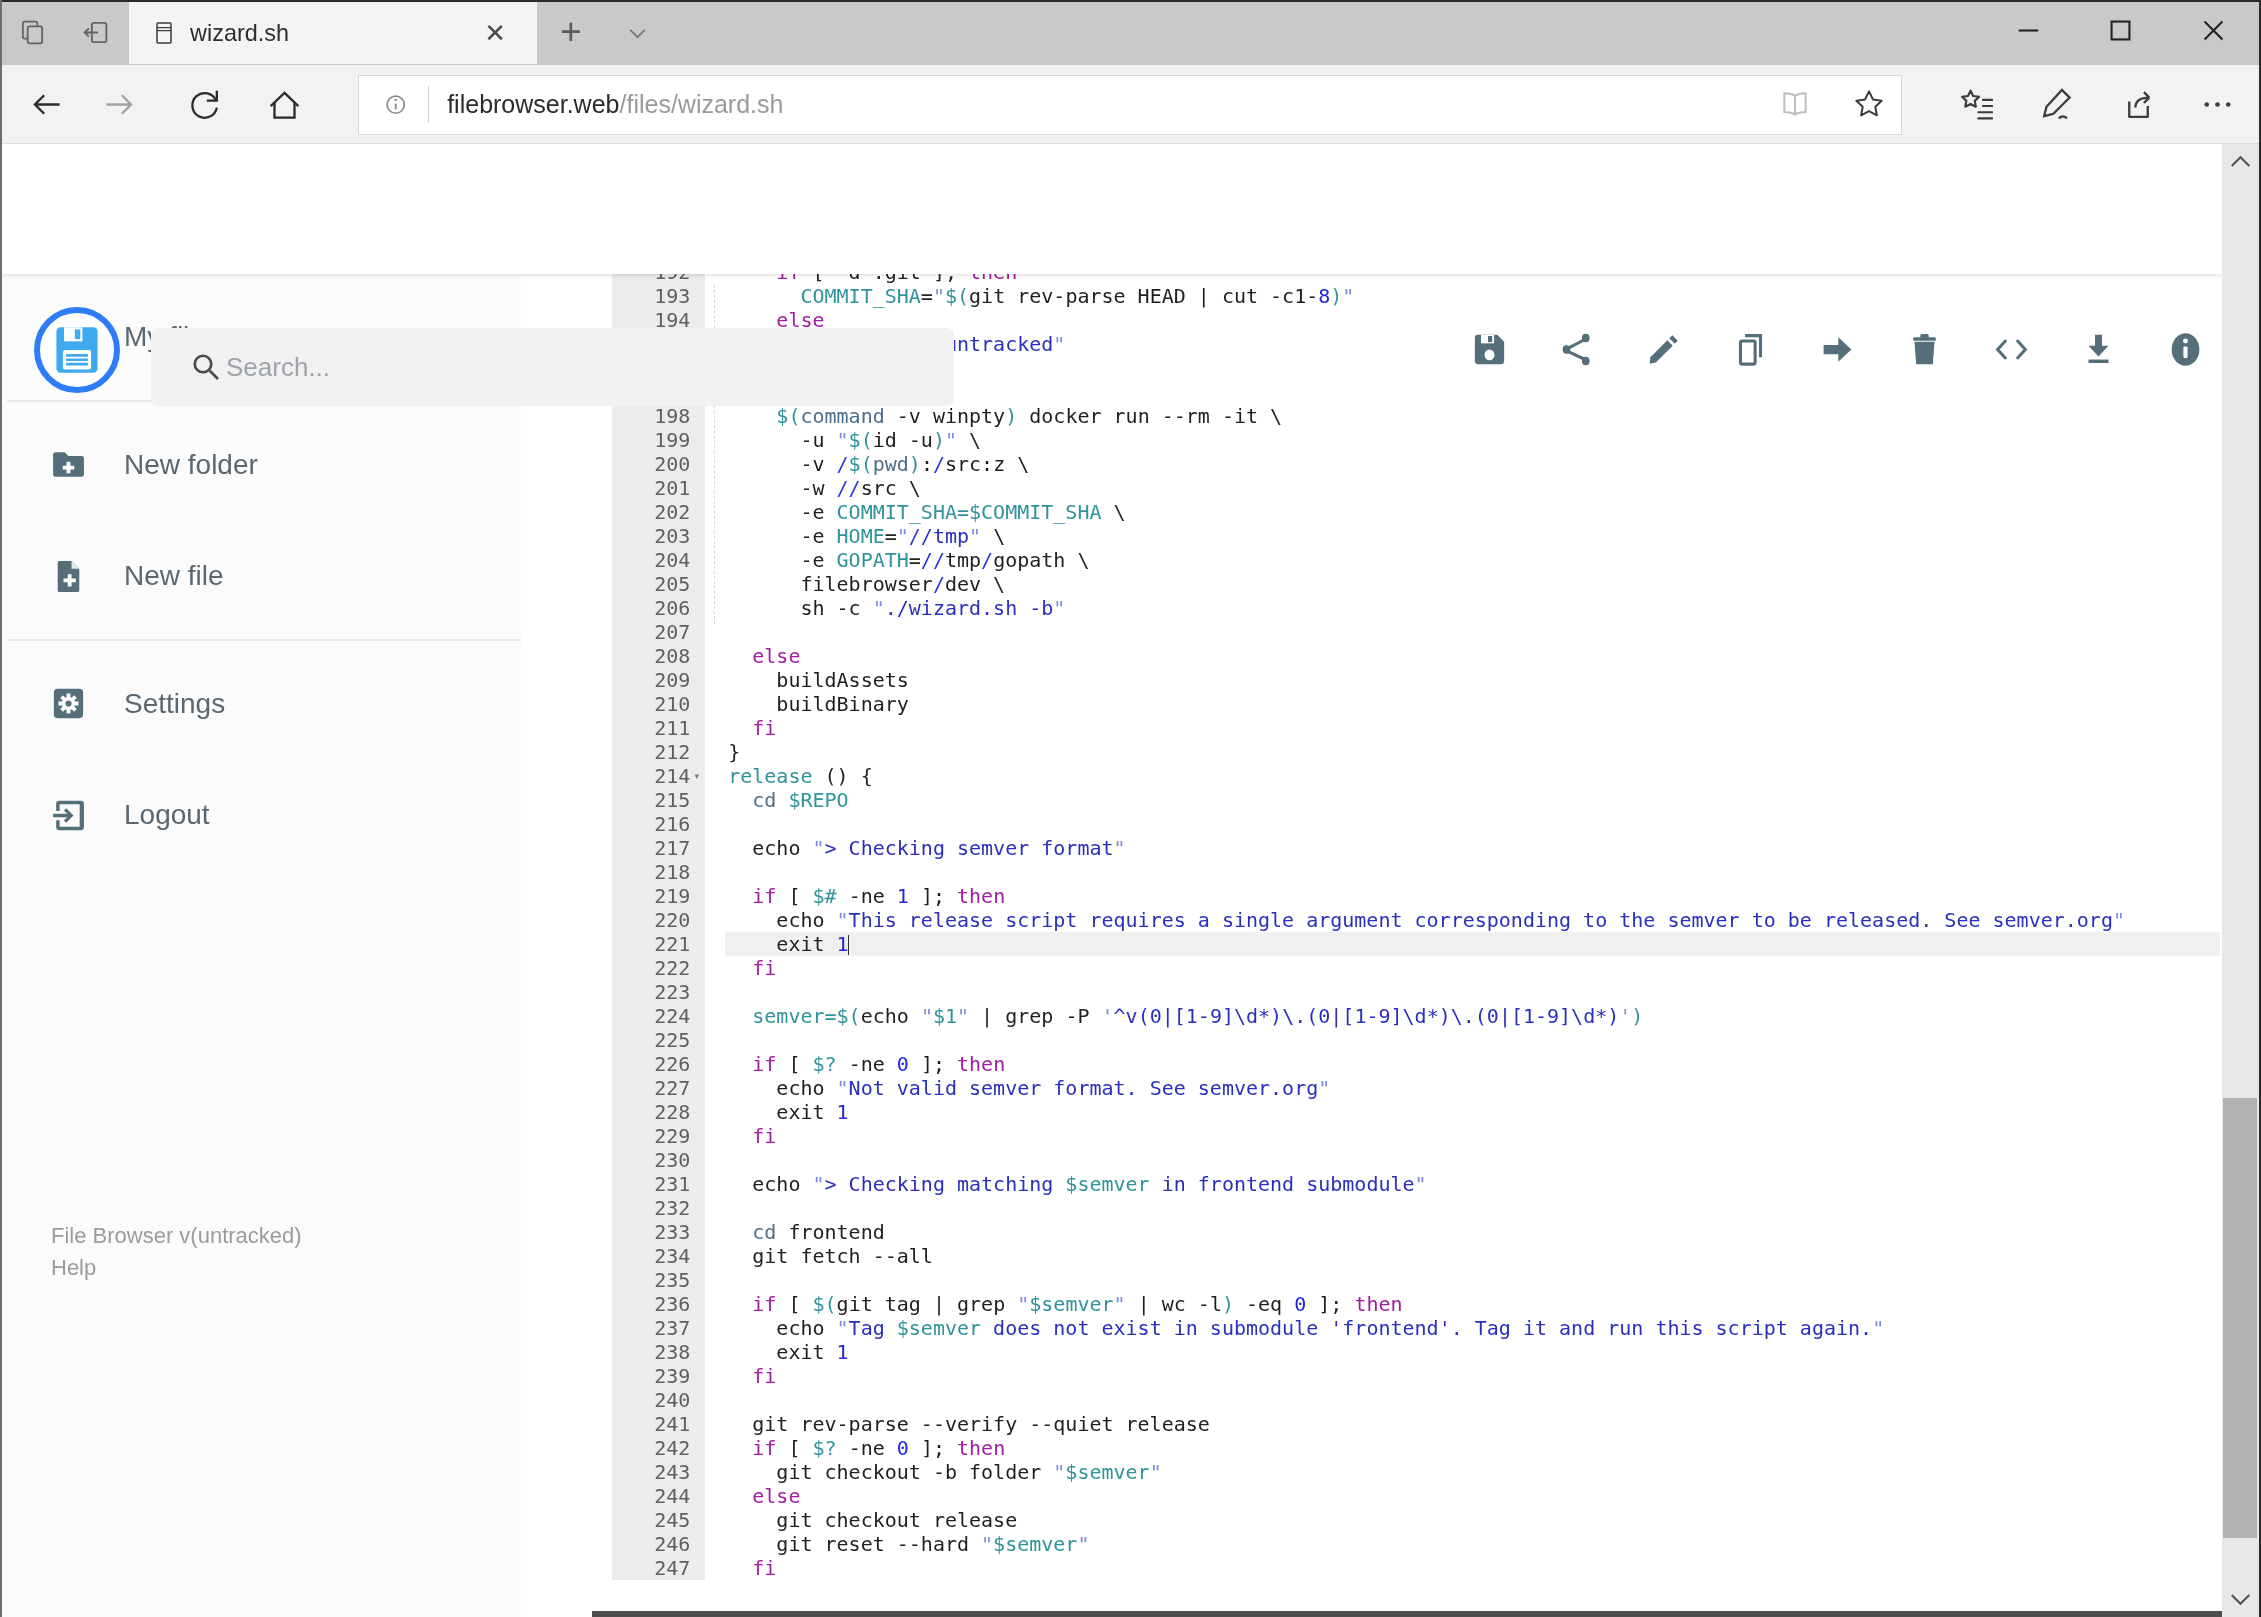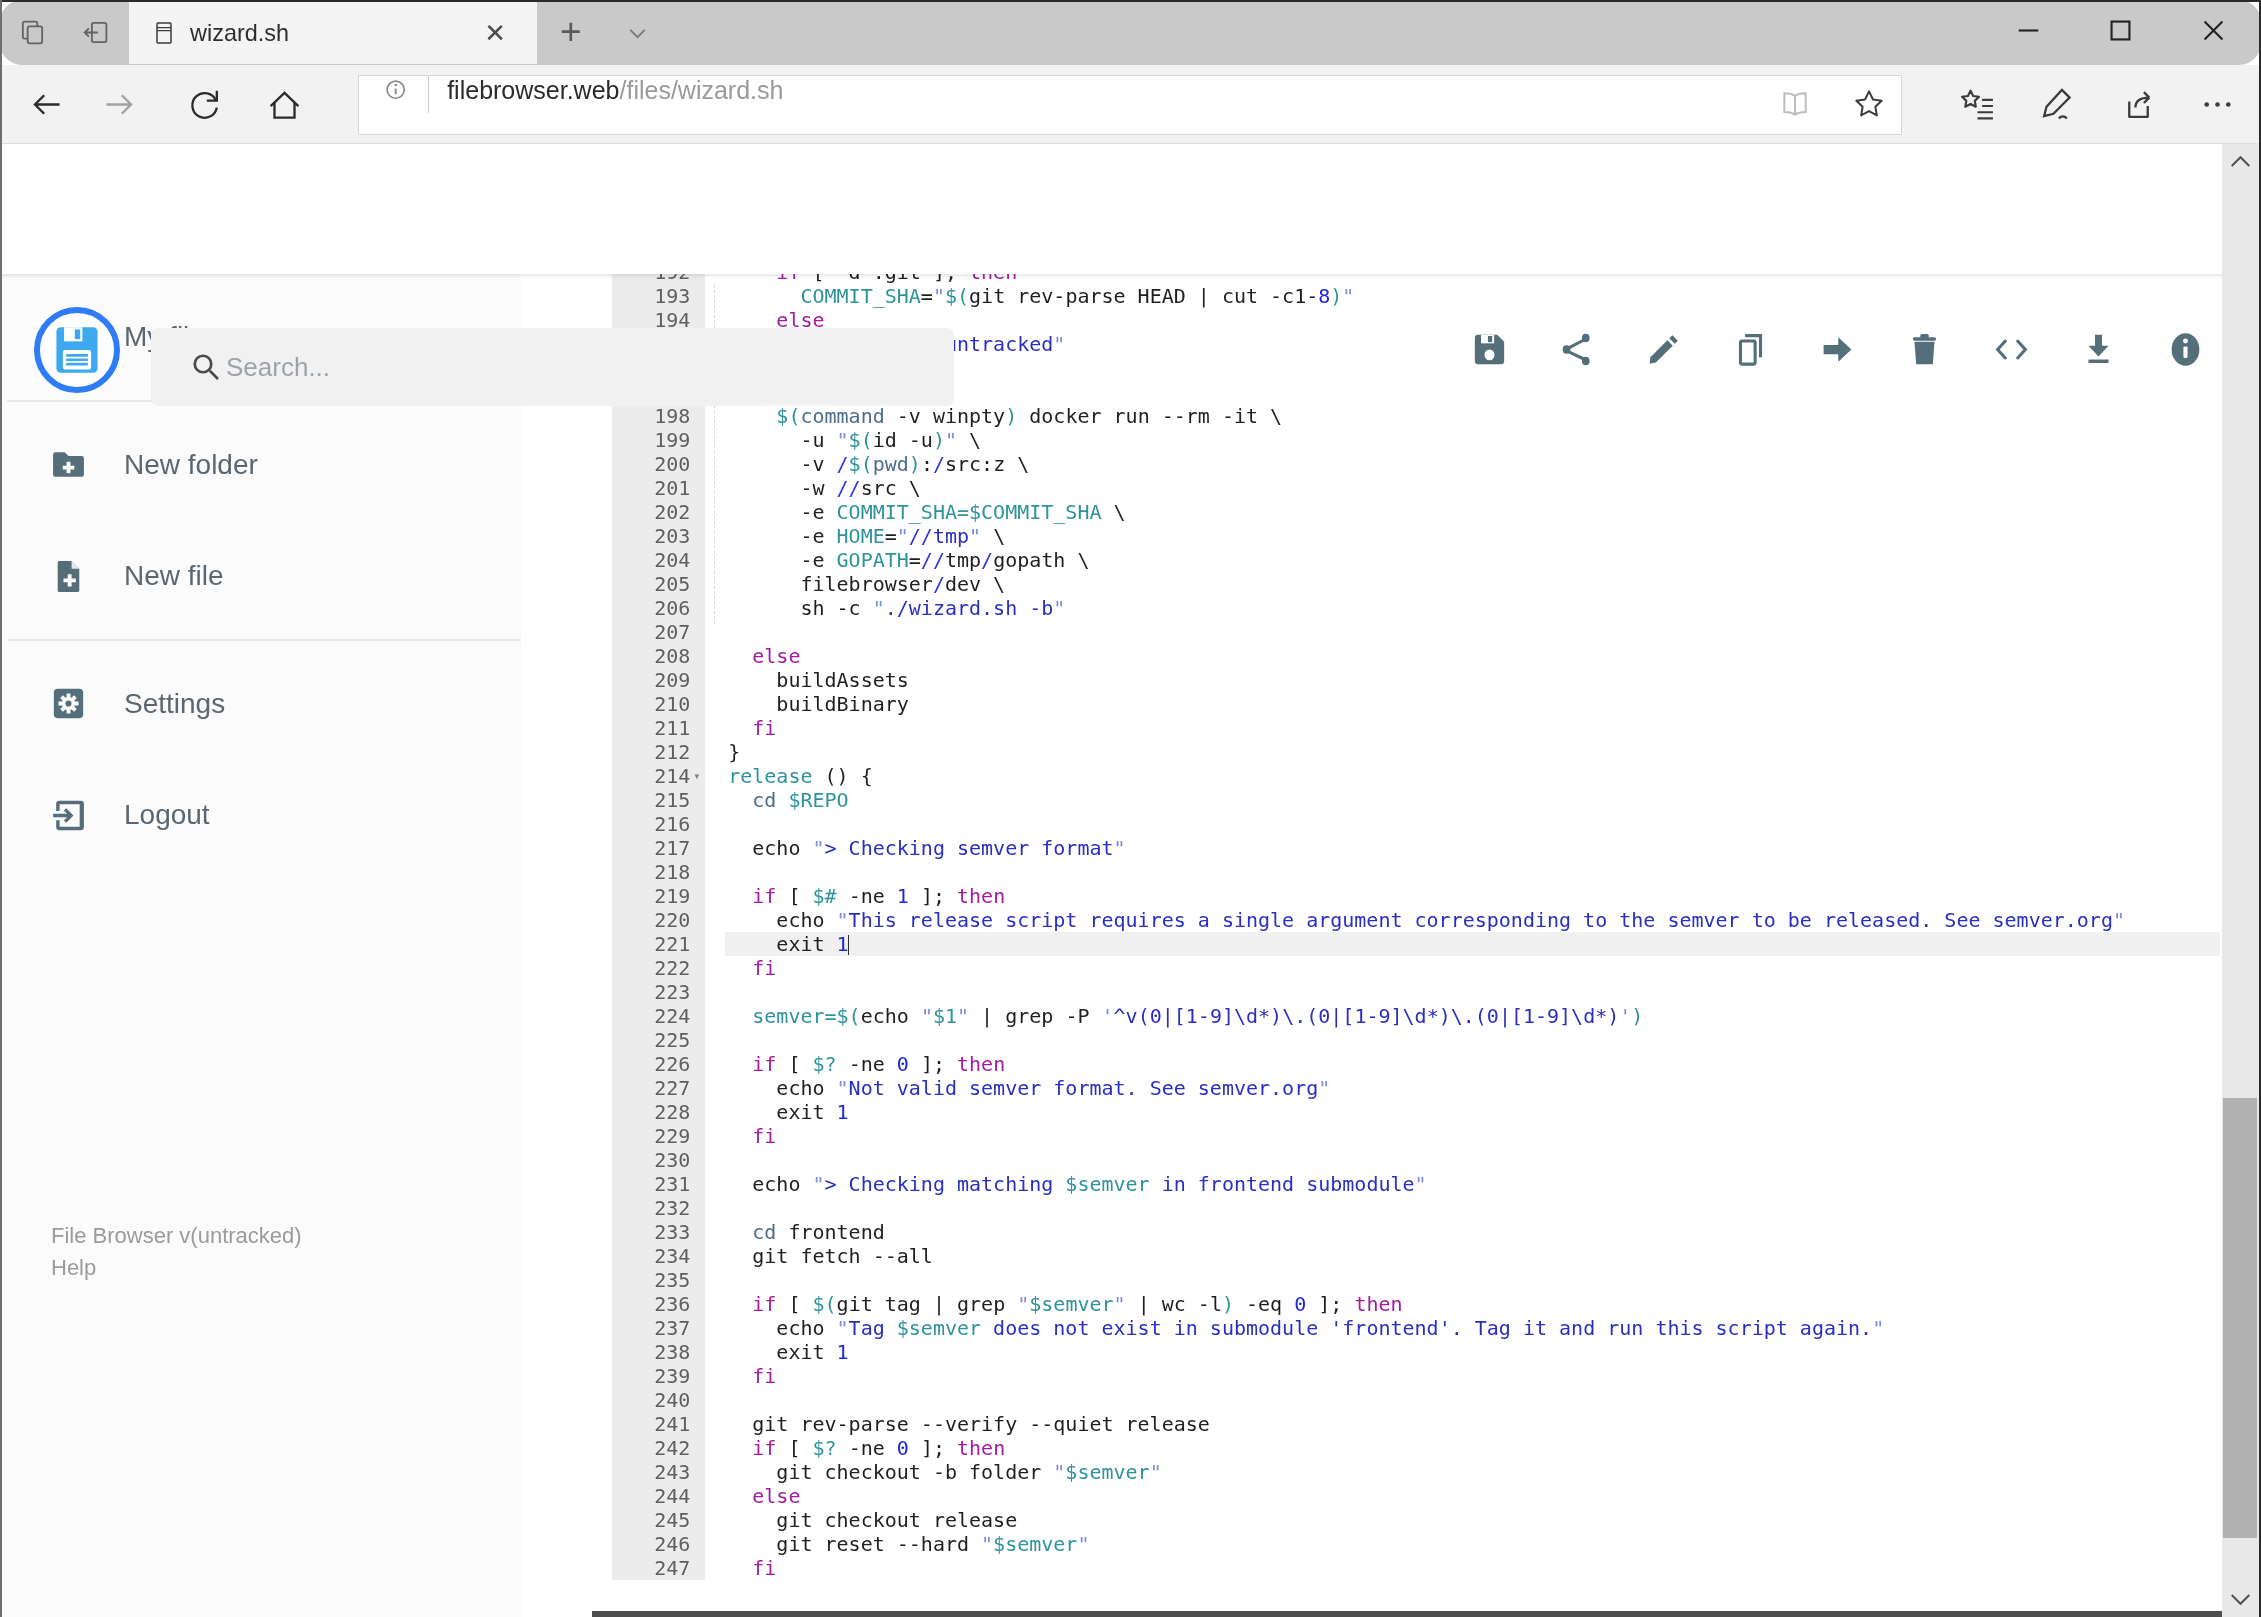--- a/index.html
+++ b/index.html
@@ -4,36 +4,36 @@
 <style>
   html,body{margin:0;padding:0;background:#888;}
   .page{position:relative;width:2261px;height:1617px;background:#fff;overflow:hidden;
         font-family:"Liberation Sans",sans-serif;}
   
   .edge-top{position:absolute;left:0;top:0;width:2261px;height:2.4px;background:#2a2a2a;z-index:50;}
   .edge-left{position:absolute;left:0;top:0;width:1.6px;height:1617px;background:#6e6e6e;z-index:50;}
   .edge-right{position:absolute;right:0;top:0;width:2.4px;height:1617px;background:#2a2a2a;z-index:50;}
 
   
-  .titlebar{position:absolute;left:0;top:0;width:2261px;height:65px;background:#c9c9c9;border-radius:22px;}
+  .titlebar{position:absolute;left:0;top:0;width:2261px;height:65px;background:#c9c9c9;}
   .tb-icon{position:absolute;top:18px;width:29px;height:29px;}
   .tab{position:absolute;left:129px;top:2.4px;width:408px;height:62px;background:#f4f4f4;
        display:flex;align-items:center;}
   .tab-favicon{width:24px;height:24px;margin-left:22.6px;}
   .tab-title{margin-left:14.5px;font-size:23.4px;color:#2e2e2e;}
   .tab-close{position:absolute;right:31px;top:16px;font-size:26px;color:#4a4a4a;line-height:31px;}
   .newtab{position:absolute;left:560px;top:11.3px;font-size:37px;color:#5a5a5a;font-weight:300;}
   .tab-chevron{position:absolute;left:623px;top:19.4px;width:29px;height:29px;}
   .winbtn{position:absolute;top:11.3px;width:39px;height:39px;}
   
   .navbar{position:absolute;left:0;top:65px;width:2261px;height:79px;background:#f2f2f2;
           border-bottom:0.8px solid #e2e2e2;box-sizing:border-box;}
   .nav-icon{position:absolute;top:21px;width:37px;height:37px;}
   .urlbox{position:absolute;left:358px;top:9.7px;width:1544px;height:60px;background:#fff;
-          border:1.6px solid #d6d6d6;box-sizing:border-box;display:flex;align-items:flex-start;}
+          border:1.6px solid #d6d6d6;box-sizing:border-box;display:flex;align-items:center;}
   .url-info{width:27.4px;height:27.4px;margin-left:22.6px;}
   .url-sep{width:0.8px;height:37px;background:#cfcfcf;margin-left:19.4px;}
   .url-text{margin-left:18px;font-size:25px;white-space:nowrap;}
   .url-host{color:#2b2b2b;}
   .url-path{color:#9a9a9a;}
   .url-right{position:absolute;right:16px;top:0;height:57px;display:flex;align-items:center;gap:42px;}
   .url-ricon{width:32px;height:32px;}
   
   .appbar{position:absolute;left:0;top:144px;width:2261px;height:130px;background:#fff;
           box-shadow:0 1.6px 4.8px rgba(0,0,0,.14);z-index:5;}

